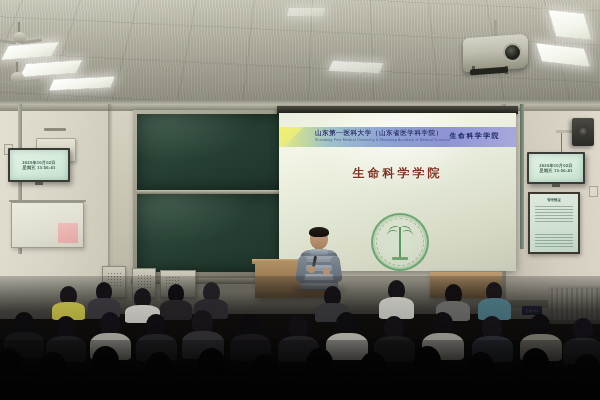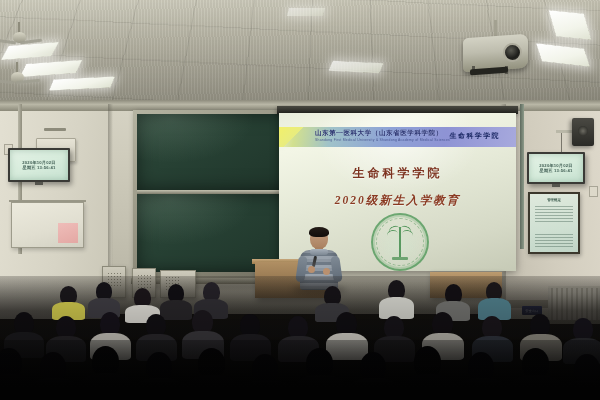--- a/index.html
+++ b/index.html
@@ -385,21 +385,20 @@
     <div class="screen-glow"></div>
 
     <div class="slide-banner">
       <div class="banner-wedge"></div>
       <div class="banner-cn">山东第一医科大学（山东省医学科学院）</div>
       <div class="banner-en">Shandong First Medical University &amp; Shandong Academy of Medical Sciences</div>
       <div class="banner-right">生命科学学院</div>
     </div>
 
     <div class="slide-t1">生命科学学院</div>
-    <div class="slide-t2">2020级新生入学教育</div>
 
     <div class="emblem">
       <div class="ring-txt"></div>
       <div class="frond" style="margin-left:-11px;transform:rotate(-22deg);"></div>
       <div class="frond" style="margin-left:0px;transform:rotate(22deg);"></div>
       <div class="frond" style="margin-left:-13px;top:15px;transform:rotate(-12deg);"></div>
       <div class="frond" style="margin-left:2px;top:15px;transform:rotate(12deg);"></div>
       <div class="tree"></div>
       <div class="base"></div>
     </div>

